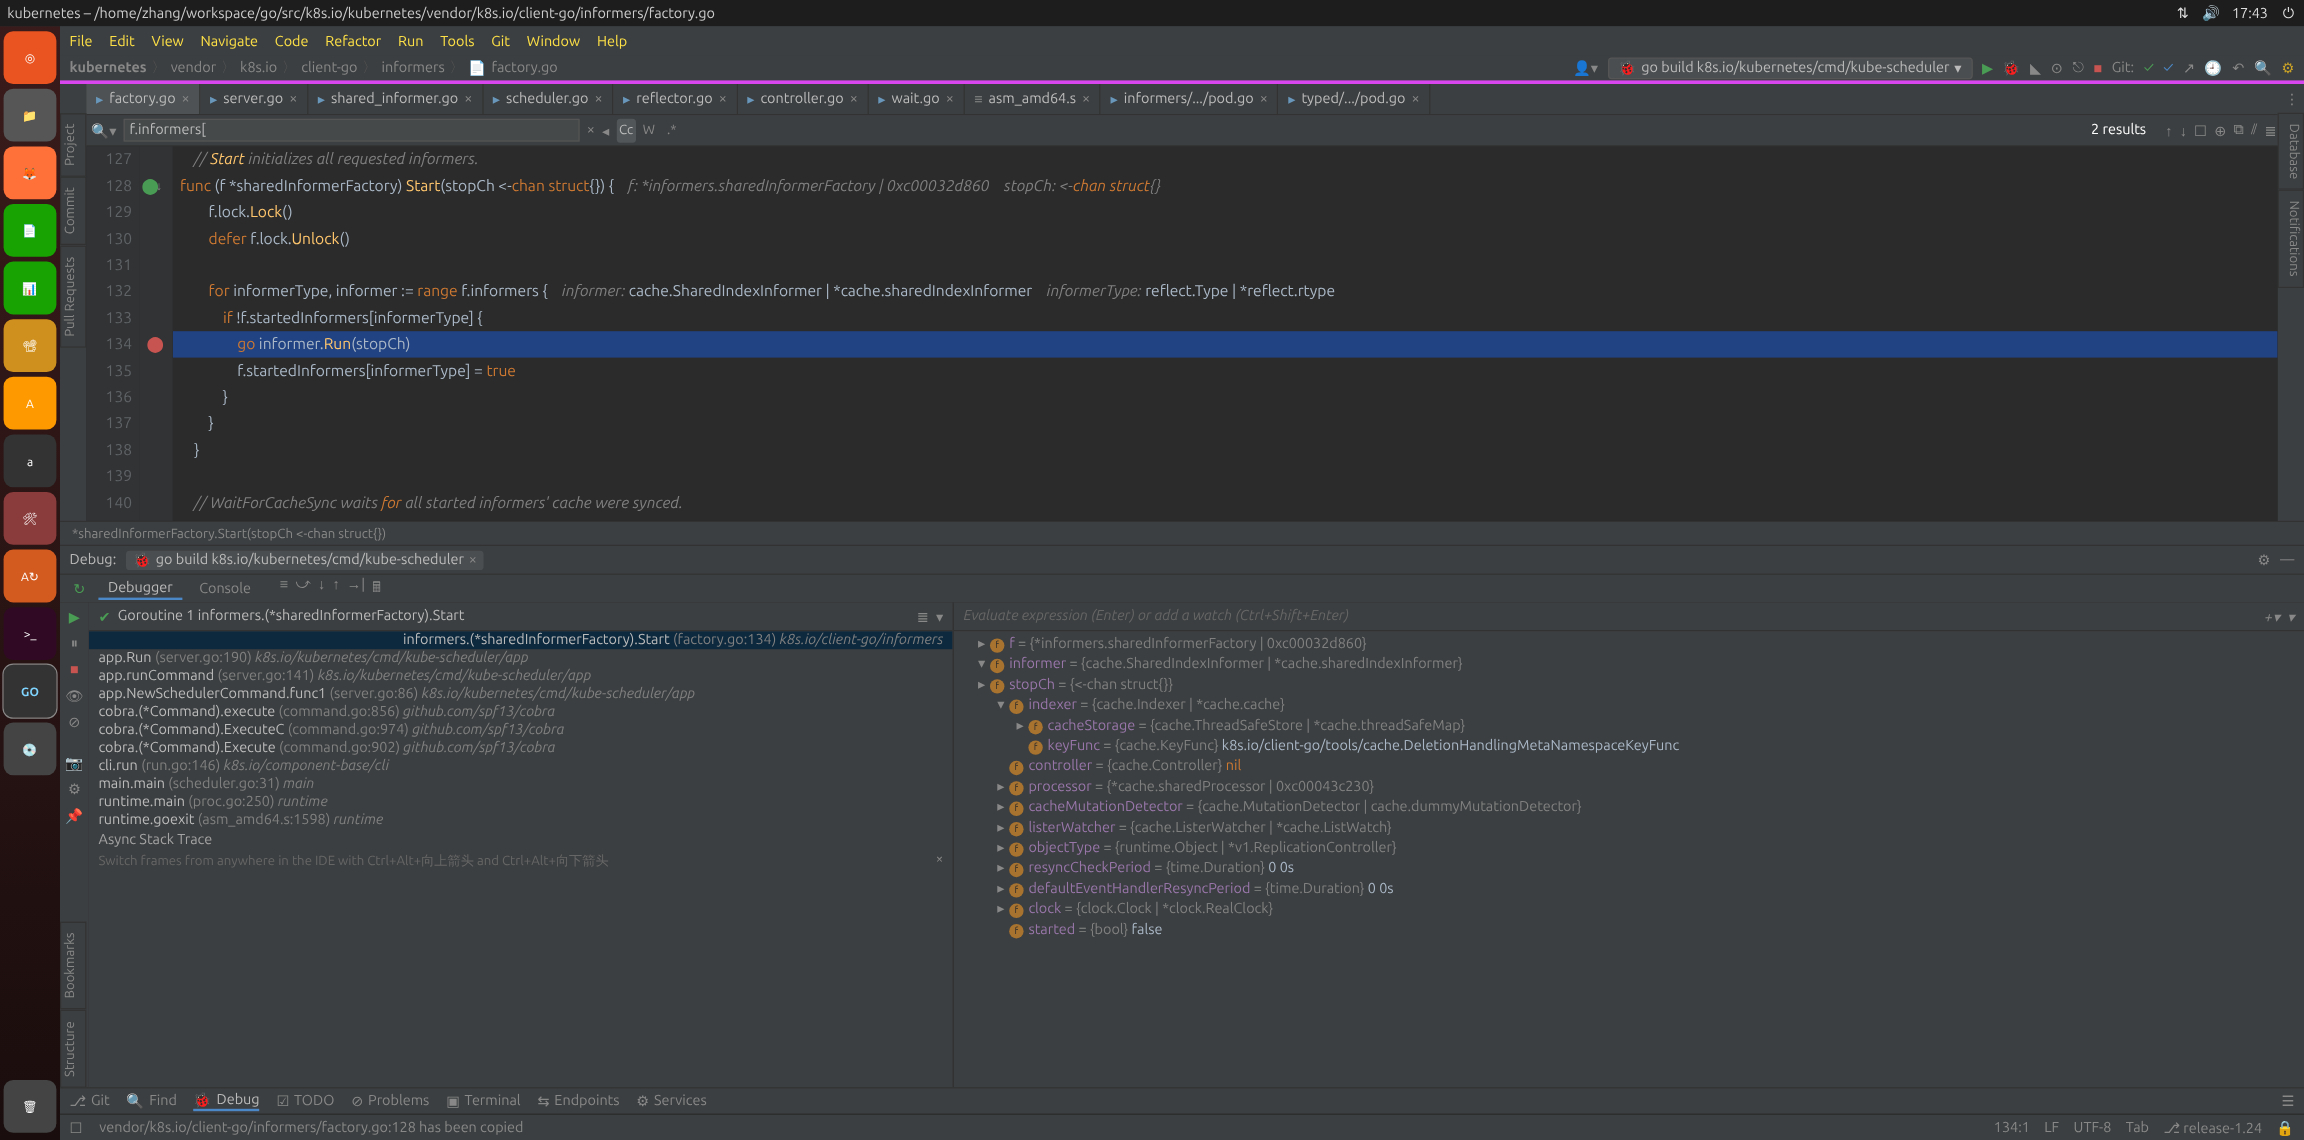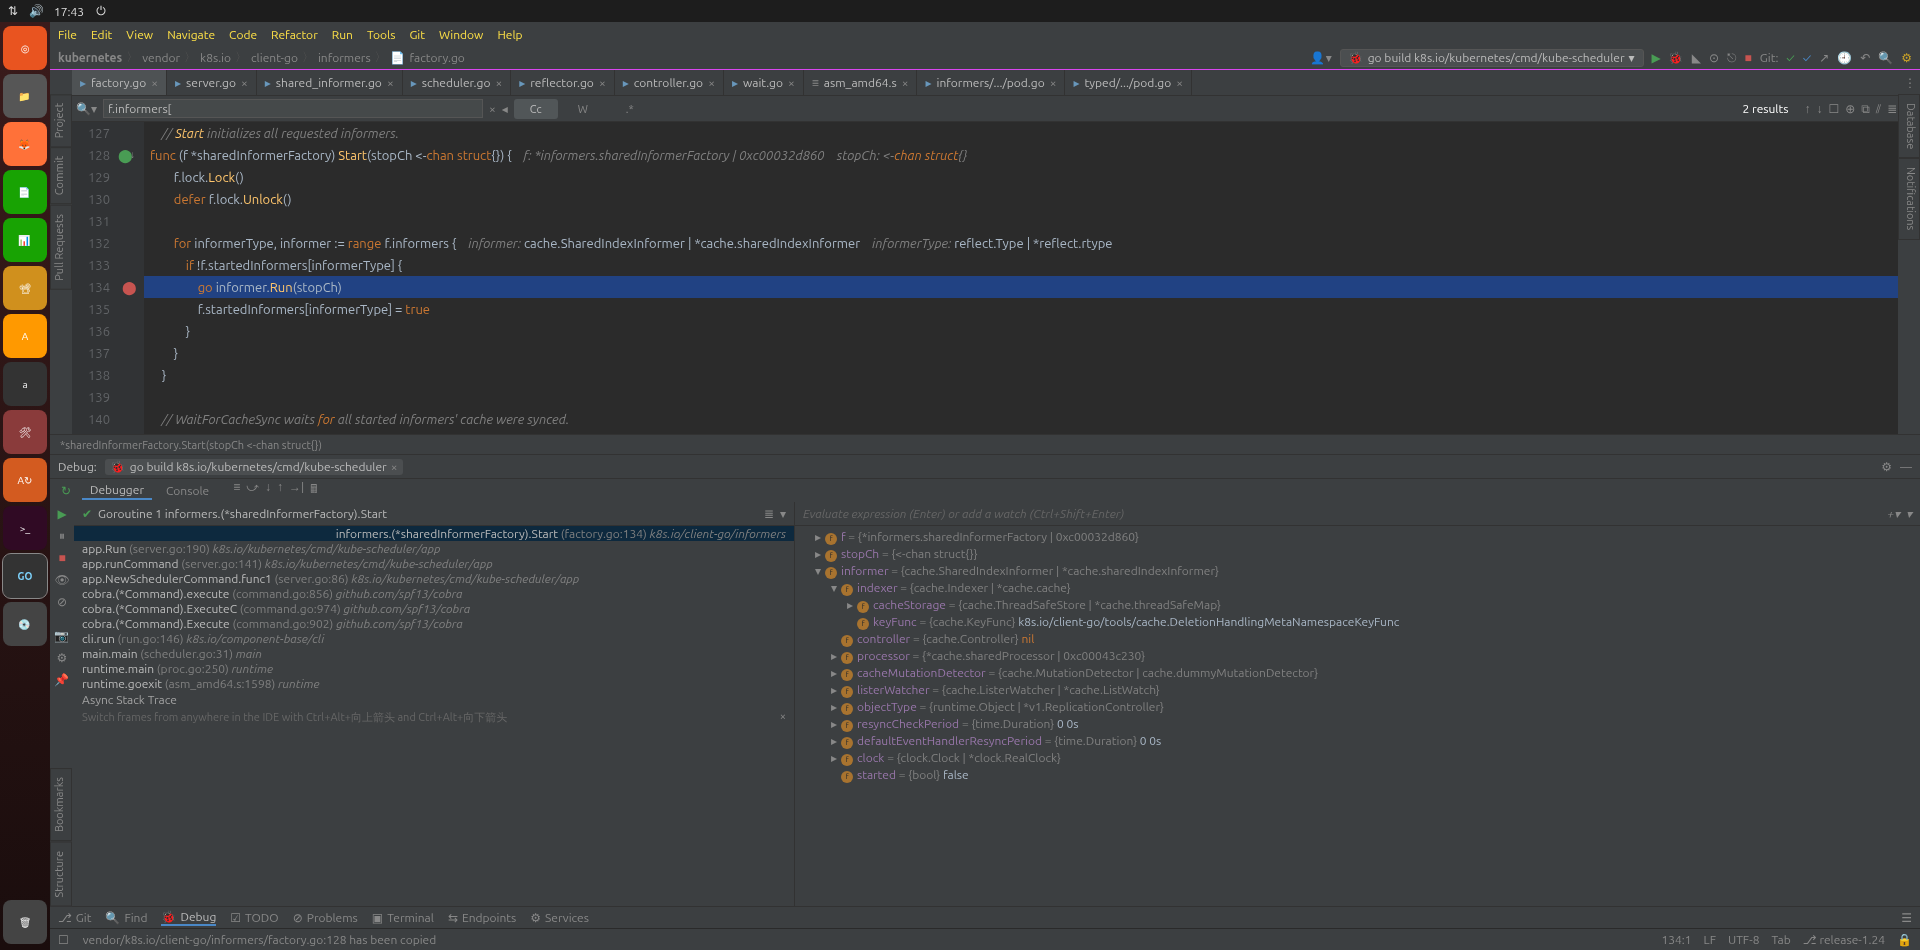--- a/index.html
+++ b/index.html
@@ -10,35 +10,35 @@
 .sysbar .right { display:flex; gap:10px; align-items:center; }
 .sysbar .ico { width:14px; height:14px; display:inline-flex; align-items:center; justify-content:center; }
 
 .launcher { position:absolute; left:0; top:22px; width:50px; height:928px; background:linear-gradient(#3a1b1b,#1a0d0d); display:flex; flex-direction:column; align-items:center; padding-top:4px; gap:4px; }
 .launcher .app { width:44px; height:44px; border-radius:8px; display:flex; align-items:center; justify-content:center; font-size:10px; color:#fff; }
 .launcher .trash { margin-top:auto; margin-bottom:6px; }
 
 .ide { position:absolute; left:50px; top:22px; right:0; bottom:0; background:#3c3f41; display:flex; flex-direction:column; }
 .menubar { height:24px; background:#3c3f41; display:flex; align-items:center; padding:0 8px; gap:14px; color:#fde047; font-size:12px; }
 .menubar span { cursor:default; }
-.navrow { height:24px; background:#3c3f41; display:flex; align-items:center; padding:0 8px; gap:4px; color:#888; font-size:12px; border-bottom:1px solid #d946ef;justify-content:center; }
+.navrow { height:24px; background:#3c3f41; display:flex; align-items:center; padding:0 8px; gap:4px; color:#888; font-size:12px; border-bottom:3px solid #d946ef;justify-content:center; }
 .navrow .crumb { display:flex; align-items:center; gap:4px; }
 .navrow .sep { color:#555; }
 .navrow .right { margin-left:auto; display:flex; align-items:center; gap:8px; }
 .navrow .run-combo { background:#4b4e50; border:1px solid #555; border-radius:3px; padding:1px 8px; display:flex; align-items:center; gap:4px; color:#bbb; }
 
 .tabs { height:26px; background:#3c3f41; display:flex; align-items:stretch; border-bottom:1px solid #323232; overflow:hidden; }
 .tabs .tab { display:flex; align-items:center; gap:5px; padding:0 8px; color:#bbb; font-size:12px; border-right:1px solid #323232; }
 .tabs .tab.active { background:#4e5254; }
 .tabs .tab .close { color:#888; font-size:12px; }
 
 .searchbar { height:26px; background:#3c3f41; display:flex; align-items:center; padding:0 6px; gap:6px; border-bottom:1px solid #323232; font-size:12px; }
 .searchbar input { flex:0 0 380px; background:#45494a; border:1px solid #555; color:#bbb; padding:2px 4px; font-size:12px; }
 .searchbar .btns { display:flex; gap:3px; }
-.searchbar .btns div { width:44px; height:20px; display:flex; align-items:center; justify-content:center; color:#888; font-size:11px; border-radius:3px; }
+.searchbar .btns div { width:16px; height:20px; display:flex; align-items:center; justify-content:center; color:#888; font-size:11px; border-radius:3px; }
 .searchbar .btns .on { background:#515658; color:#bbb; }
 .searchbar .res { margin-left:auto; color:#ffffff; margin-right:10px; }
 .searchbar .nav { display:flex; gap:6px; color:#888; }
 
 .editor-wrap { display:flex; height:312px; background:#2b2b2b; font-family:"DejaVu Sans Mono",monospace; font-size:13px; line-height:22px; position:relative; }
 .side-tabs { position:absolute; top:72px; left:0; width:22px; display:flex; flex-direction:column; gap:0; }
 .side-tab { writing-mode:vertical-rl; transform:rotate(180deg); padding:8px 2px; font-size:11px; color:#888; background:#3c3f41; border:1px solid #323232; text-align:center; }
 .side-tabs-right { position:absolute; top:72px; right:0; width:22px; display:flex; flex-direction:column; }
 .side-tab-r { writing-mode:vertical-rl; padding:8px 2px; font-size:11px; color:#888; background:#3c3f41; border:1px solid #323232; }
 .gutter { width:44px; background:#313335; color:#606366; text-align:right; padding-right:6px; user-select:none; }
@@ -97,20 +97,21 @@
 .btmtabs .right { margin-left:auto; }
 .status { height:22px; background:#3c3f41; display:flex; align-items:center; padding:0 8px; gap:14px; border-top:1px solid #2a2a2a; font-size:12px; color:#888; }
 .status .msg { flex:1; }
 .status .r { display:flex; gap:12px; }
 .side-left-btm { position:absolute; left:0; top:470px; width:22px; display:flex; flex-direction:column; }
 </style>
 </head>
 <body>
 
 <div class="sysbar">
+  <span class="title">kubernetes – /home/zhang/workspace/go/src/k8s.io/kubernetes/vendor/k8s.io/client-go/informers/factory.go</span>
   <div class="right">
     <span class="ico">⇅</span>
     <span class="ico">🔊</span>
     <span>17:43</span>
     <span class="ico">⏻</span>
   </div>
 </div>
 
 <div class="launcher">
   <div class="app" style="background:#e95420">◎</div>
@@ -390,22 +391,22 @@
     </div>
     <div class="vars">
       <div class="eval">
         <span>Evaluate expression (Enter) or add a watch (Ctrl+Shift+Enter)</span>
         <div class="spacer"></div>
         <span style="color:#888">+▾</span>
         <span style="color:#888;margin-left:6px">▾</span>
       </div>
       <div class="tree" id="vars">
           <div class="node pad1"><span class="arw">▸</span><span class="bullet">f</span><span class="k">f</span> <span class="eq">=</span><span class="v"> {*informers.sharedInformerFactory | 0xc00032d860}</span></div>
+          <div class="node pad1"><span class="arw">▾</span><span class="bullet">f</span><span class="k">informer</span> <span class="eq">=</span><span class="v"> {cache.SharedIndexInformer | *cache.sharedIndexInformer}</span></div>
           <div class="node pad1"><span class="arw">▸</span><span class="bullet">f</span><span class="k">stopCh</span> <span class="eq">=</span><span class="v"> {&lt;-chan struct{}}</span></div>
-          <div class="node pad1"><span class="arw">▾</span><span class="bullet">f</span><span class="k">informer</span> <span class="eq">=</span><span class="v"> {cache.SharedIndexInformer | *cache.sharedIndexInformer}</span></div>
           <div class="node pad2"><span class="arw">▾</span><span class="bullet">f</span><span class="k">indexer</span> <span class="eq">=</span><span class="v"> {cache.Indexer | *cache.cache}</span></div>
           <div class="node pad3"><span class="arw">▸</span><span class="bullet">f</span><span class="k">cacheStorage</span> <span class="eq">=</span><span class="v"> {cache.ThreadSafeStore | *cache.threadSafeMap}</span></div>
           <div class="node pad3"><span class="arw"></span><span class="bullet">f</span><span class="k">keyFunc</span> <span class="eq">=</span><span class="v"> {cache.KeyFunc}</span> <span class="vs">k8s.io/client-go/tools/cache.DeletionHandlingMetaNamespaceKeyFunc</span></div>
           <div class="node pad2"><span class="arw"></span><span class="bullet">f</span><span class="k">controller</span> <span class="eq">=</span><span class="v"> {cache.Controller}</span> <span style="color:#cc7832">nil</span></div>
           <div class="node pad2"><span class="arw">▸</span><span class="bullet">f</span><span class="k">processor</span> <span class="eq">=</span><span class="v"> {*cache.sharedProcessor | 0xc00043c230}</span></div>
           <div class="node pad2"><span class="arw">▸</span><span class="bullet">f</span><span class="k">cacheMutationDetector</span> <span class="eq">=</span><span class="v"> {cache.MutationDetector | cache.dummyMutationDetector}</span></div>
           <div class="node pad2"><span class="arw">▸</span><span class="bullet">f</span><span class="k">listerWatcher</span> <span class="eq">=</span><span class="v"> {cache.ListerWatcher | *cache.ListWatch}</span></div>
           <div class="node pad2"><span class="arw">▸</span><span class="bullet">f</span><span class="k">objectType</span> <span class="eq">=</span><span class="v"> {runtime.Object | *v1.ReplicationController}</span></div>
           <div class="node pad2"><span class="arw">▸</span><span class="bullet">f</span><span class="k">resyncCheckPeriod</span> <span class="eq">=</span><span class="v"> {time.Duration}</span> <span class="vs">0 0s</span></div>
           <div class="node pad2"><span class="arw">▸</span><span class="bullet">f</span><span class="k">defaultEventHandlerResyncPeriod</span> <span class="eq">=</span><span class="v"> {time.Duration}</span> <span class="vs">0 0s</span></div>

